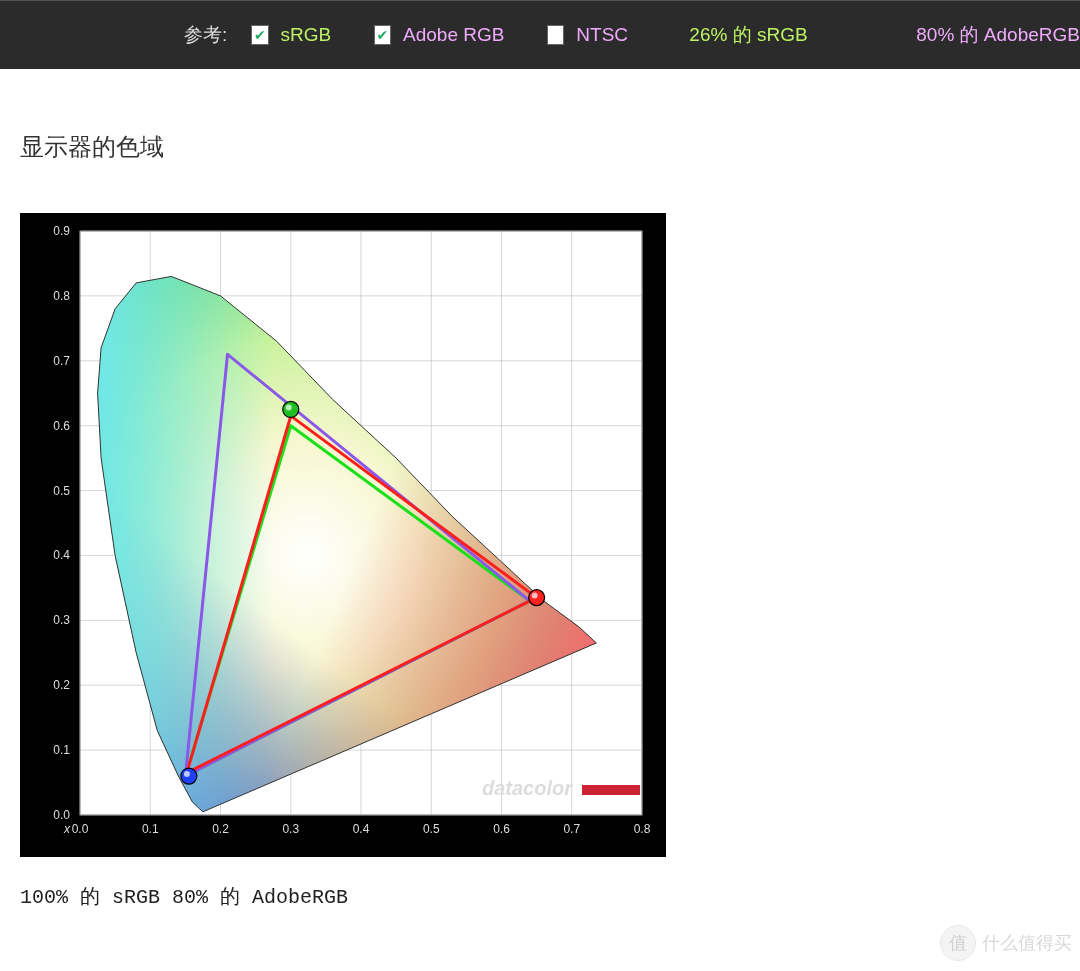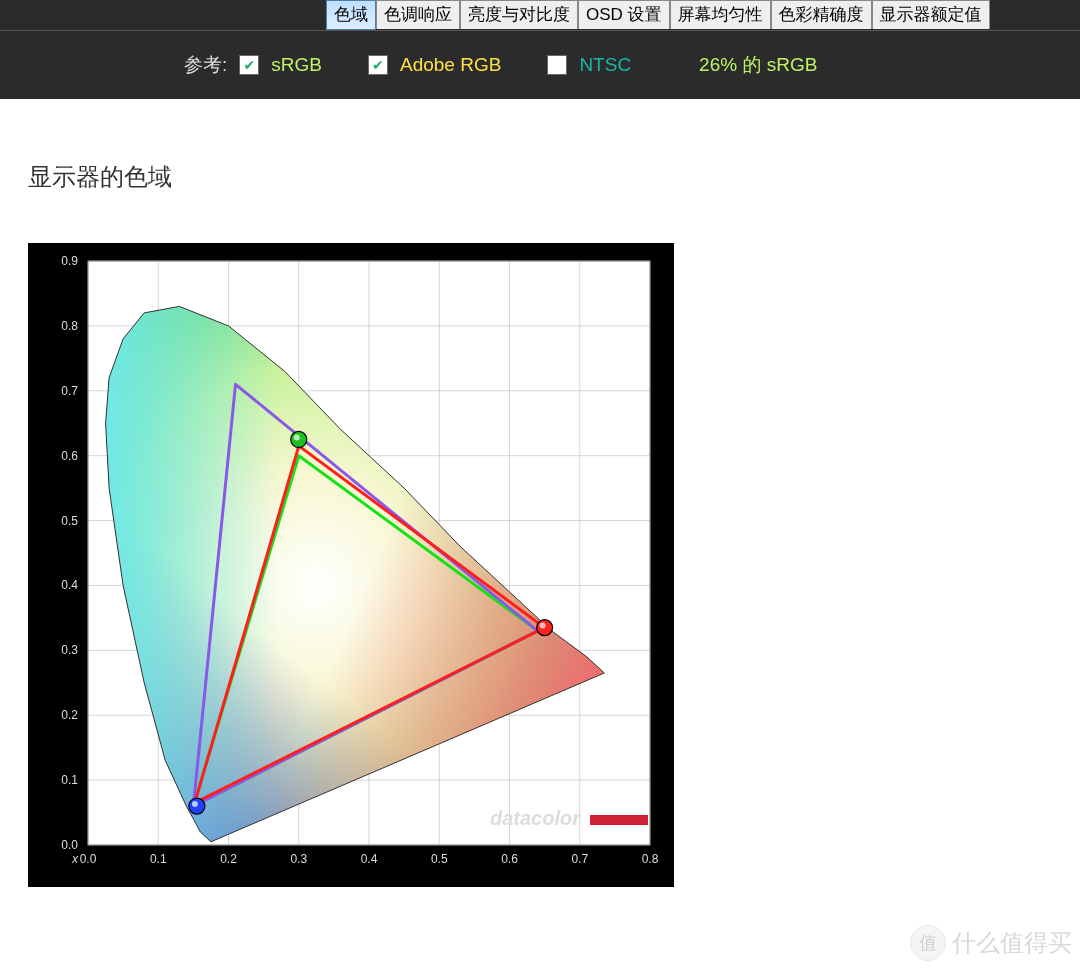--- a/index.html
+++ b/index.html
@@ -9,75 +9,67 @@
 
   
   .tabs{height:30px;background:#2b2b2b;display:flex;align-items:flex-start;padding-left:326px;}
   .tab{display:inline-block;height:28px;line-height:28px;padding:0 7px;font-size:17px;color:#000;
        background:#efefef;border:1px solid #888;border-bottom:none;margin-right:0;}
   .tab.active{background:linear-gradient(#bfe0ff,#dceeff);border:1px solid #4a7fb0;}
 
   
   .refs{height:68px;background:#2b2b2b;border-top:1px solid #555;display:flex;align-items:center;
         padding-left:184px;font-size:19px;gap:12px;white-space:nowrap;}
-  .refs .lbl{color:#ddd;margin-right:0;}
+  .refs .lbl{color:#ddd;margin-right:12px;}
   .cb{width:18px;height:18px;border:1px solid #666;background:#fff;display:inline-flex;
       align-items:center;justify-content:center;font-size:14px;color:#2a6;}
   .cb.off{color:transparent;}
   .srgb{color:#bef264;}
-  .adobe{color:#fde047;}
-  .ntsc{color:#14b8a6;}
+  .adobe{color:#f0abfc;}
+  .ntsc{color:#f0abfc;}
   .gap{width:22px;}
   .biggap{width:100px;}
 
   
-  .body{padding:62px 0 0 28px;}
+  .body{padding:62px 0 0 20px;}
   .h1{font-size:24px;color:#333;margin:0 0 50px 0;font-weight:400;}
 
   
   .chartwrap{width:646px;height:644px;background:#000;position:relative;}
   .plot{position:absolute;inset:0;}
 
   .caption{margin-top:26px;font-family:"SimSun","Courier New",monospace;font-size:20px;color:#222;}
 
   
   .wm{position:absolute;right:8px;bottom:10px;display:flex;align-items:center;gap:6px;opacity:.45;}
   .wm .circ{width:34px;height:34px;border-radius:50%;background:#e7e7e7;display:flex;
             align-items:center;justify-content:center;font-size:18px;color:#999;border:1px solid #ccc;}
-  .wm .txt{font-size:24px;color:#aaa;}
+  .wm .txt{font-size:18px;color:#aaa;}
 </style>
 </head>
 <body>
 
 <div class="app">
   <div class="hdr">
 
-    <div class="tabs">
-      <span class="tab active"><span>色域</span></span>
-      <span class="tab"><span>色调响应</span></span>
-      <span class="tab"><span>亮度与对比度</span></span>
-      <span class="tab"><span>OSD 设置</span></span>
-      <span class="tab"><span>屏幕均匀性</span></span>
-      <span class="tab"><span>色彩精确度</span></span>
-      <span class="tab"><span>显示器额定值</span></span>
-    </div>
 
     <div class="refs">
       <span class="lbl">参考:</span>
       <span class="cb">✔</span>
       <span class="srgb">sRGB</span>
       <span class="gap"></span>
       <span class="cb">✔</span>
       <span class="adobe">Adobe RGB</span>
       <span class="gap"></span>
       <span class="cb off">✔</span>
       <span class="ntsc">NTSC</span>
       <span style="width:44px"></span>
       <span class="srgb">26% 的 sRGB</span>
       <span class="biggap"></span>
+      <span class="adobe">80% 的 AdobeRGB</span>
     </div>
   </div>
 
   <div class="body">
     <h2 class="h1">显示器的色域</h2>
 
     <div class="chartwrap">
       <svg class="plot" viewBox="0 0 646 644">
           <rect x="60" y="18" width="562" height="584" fill="#fff"></rect>
           <defs>    
@@ -153,19 +145,20 @@
           <text x="50" y="151.77777777777783" fill="#ddd" font-size="12" text-anchor="end" font-family="Arial">0.7</text>
           <text x="50" y="86.8888888888888" fill="#ddd" font-size="12" text-anchor="end" font-family="Arial">0.8</text>
           <text x="50" y="22" fill="#ddd" font-size="12" text-anchor="end" font-family="Arial">0.9</text>
           <text x="50" y="620" fill="#ddd" font-size="12" text-anchor="end" font-family="Arial" font-style="italic">x</text>
           <rect x="60" y="18" width="562" height="584" fill="none" stroke="#888" stroke-width="1"></rect>
           <rect x="562" y="572" width="58" height="10" fill="#c23"></rect>
           <text x="462" y="582" fill="#ddd" font-size="20" font-family="Arial" font-weight="bold" font-style="italic">datacolor</text>
         </svg>
     </div>
 
+    <div class="caption">100% 的 sRGB     80% 的 AdobeRGB</div>
   </div>
 
   <div class="wm">
     <span class="circ">值</span>
     <span class="txt">什么值得买</span>
   </div>
 </div>
 
 </body></html>

